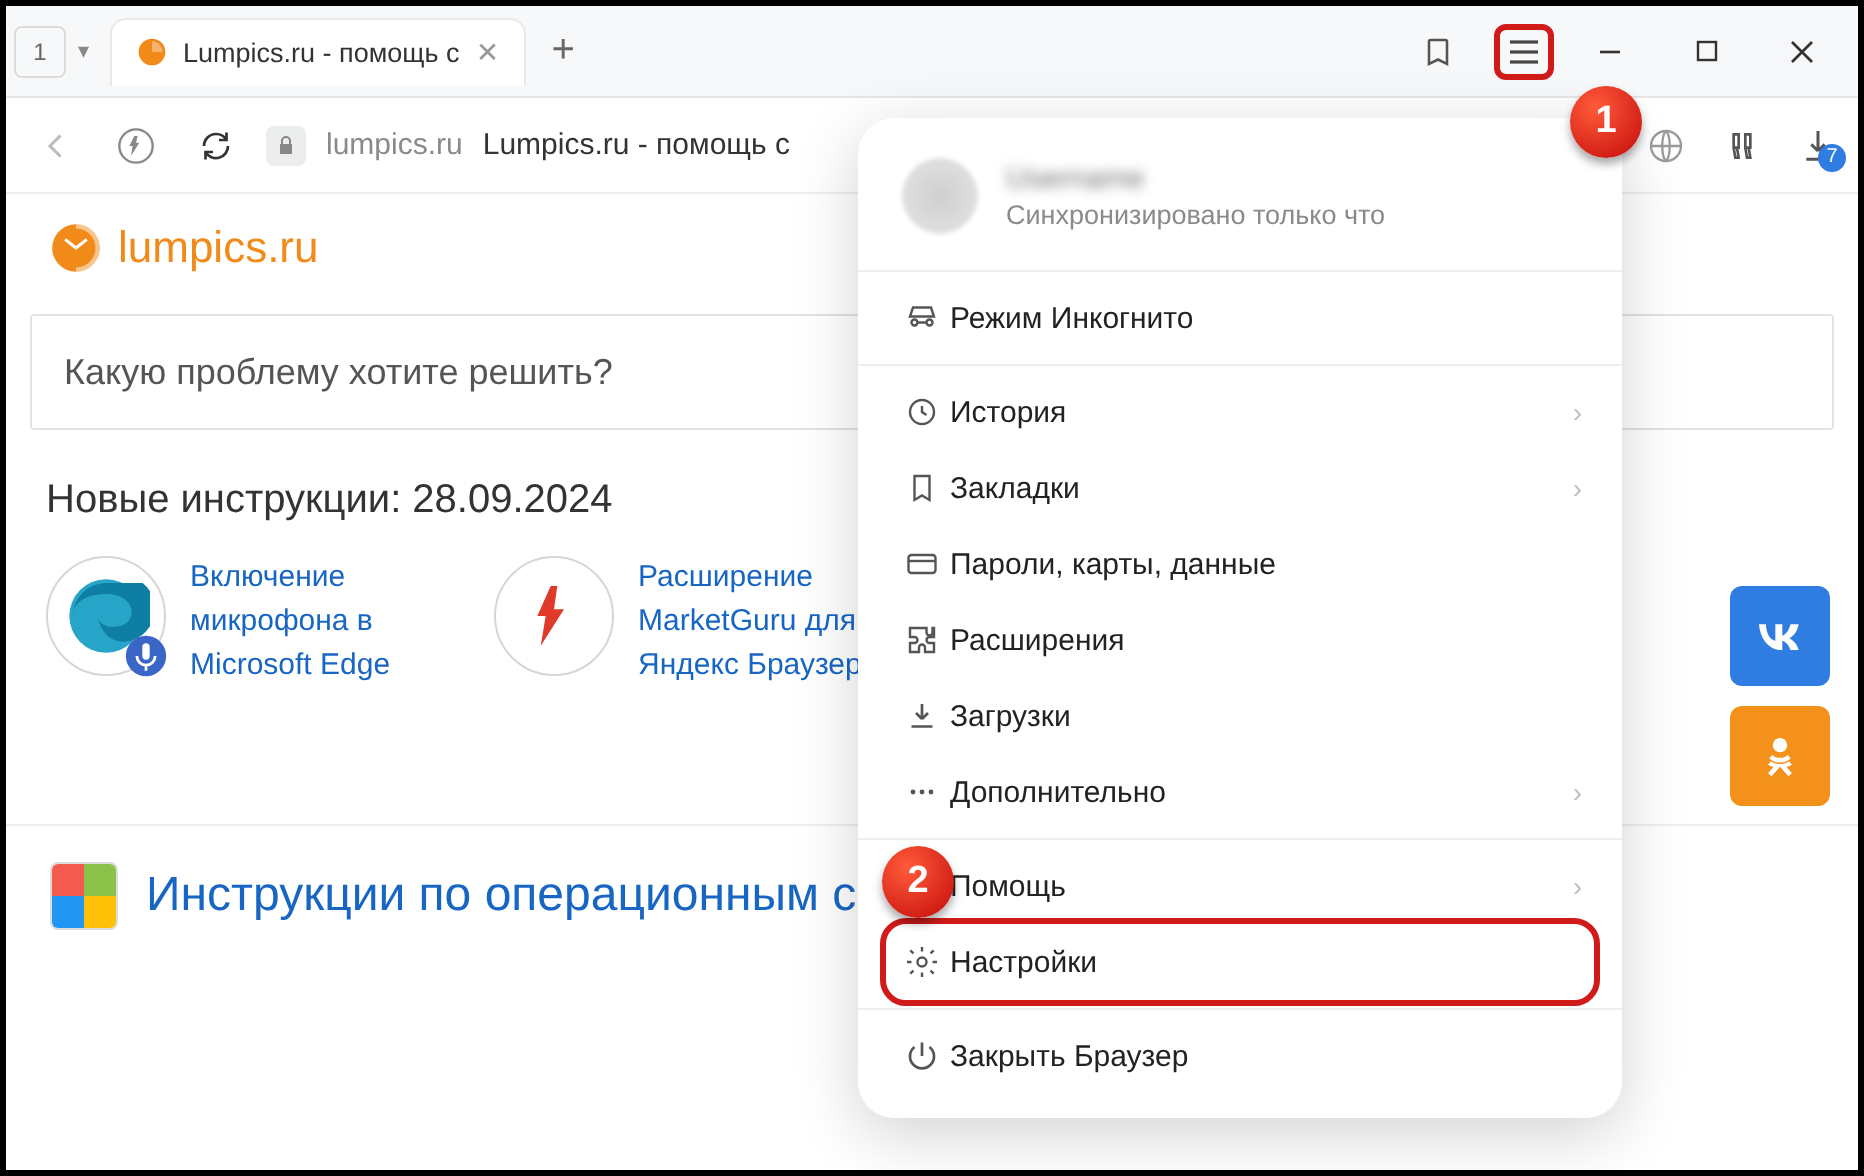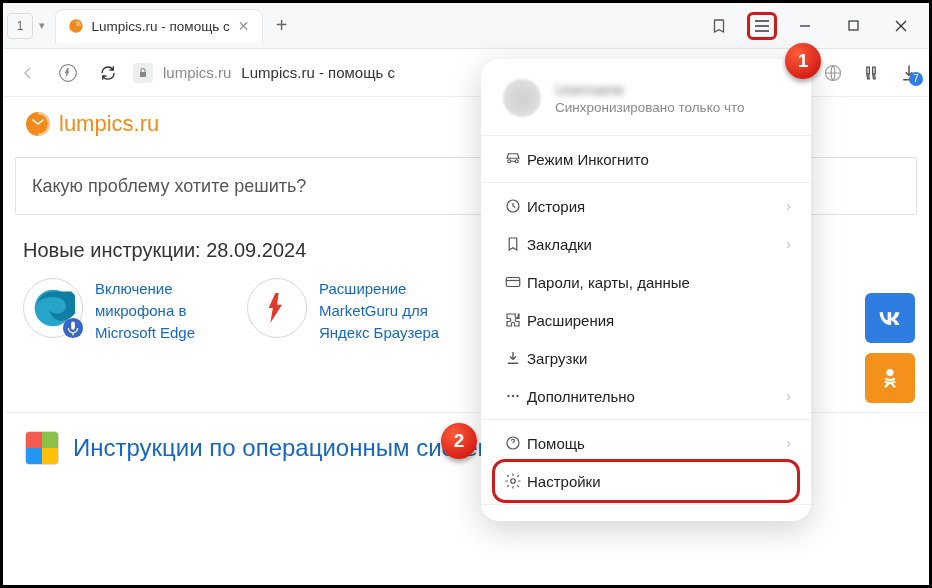--- a/index.html
+++ b/index.html
@@ -46,21 +46,21 @@
   .thinspacer{height:78px;border-bottom:1px solid #eee;margin-top:-8px;}
   .bottomhead{display:flex;align-items:center;gap:14px;padding:18px 22px 0;font-size:24px;color:#1866c4;}
   .osicon{width:34px;height:34px;display:flex;flex-wrap:wrap;border:1px solid #ddd;border-radius:4px;overflow:hidden;}
   .osicon span{width:50%;height:50%;}
   
   
   .social{position:absolute;right:14px;top:196px;display:flex;flex-direction:column;gap:10px;}
   .sbtn{width:50px;height:50px;border-radius:6px;display:flex;align-items:center;justify-content:center;color:#fff;font-weight:700;}
   
   
-  .menu{position:absolute;top:56px;right:118px;width:330px;background:#fff;border-radius:18px;box-shadow:0 8px 32px rgba(0,0,0,0.18);padding:14px 0 12px;z-index:50;}
+  .menu{position:absolute;top:56px;right:118px;width:382px;background:#fff;border-radius:18px;box-shadow:0 8px 32px rgba(0,0,0,0.18);padding:14px 0 12px;z-index:50;}
   .mhdr{display:flex;align-items:center;gap:14px;padding:6px 22px 14px;}
   .avatar{width:38px;height:38px;border-radius:50%;background:radial-gradient(circle,#cfcfcf,#e6e6e6);filter:blur(1px);}
   .mhdr .uname{font-size:15px;color:#777;filter:blur(3px);}
   .mhdr .sync{font-size:13.5px;color:#8a8a8a;margin-top:2px;}
   .sep{height:1px;background:#eee;margin:4px 0;}
   .mitem{display:flex;align-items:center;gap:4px;padding:9px 22px;font-size:15px;color:#222;position:relative;cursor:pointer;}
   .mitem .micon{width:20px;height:20px;display:flex;align-items:center;justify-content:center;color:#555;flex-shrink:0;}
   .mitem .arrow{position:absolute;right:20px;color:#bdbdbd;font-size:14px;}
   .settings-hl{outline:3px solid #d11a1a;border-radius:10px;margin:0 14px;padding-left:8px;padding-right:8px;}
   
@@ -317,16 +317,24 @@
   <div class="mitem settings-hl">
     <span class="micon">
         <svg width="18" height="18" viewBox="0 0 24 24" fill="none" stroke="currentColor" stroke-width="1.6">
           <circle cx="12" cy="12" r="3"></circle>
           <path d="M12 2v3m0 14v3M4.2 4.2l2.1 2.1m11.4 11.4l2.1 2.1M2 12h3m14 0h3M4.2 19.8l2.1-2.1m11.4-11.4l2.1-2.1"></path>
         </svg>
       </span>
     <span>Настройки</span>
   </div>
   <div class="sep"></div>
+  <div class="mitem">
+    <span class="micon">
+        <svg width="18" height="18" viewBox="0 0 24 24" fill="none" stroke="currentColor" stroke-width="1.8">
+          <path d="M12 3v9M7 6a8 8 0 1010 0"></path>
+        </svg>
+      </span>
+    <span>Закрыть Браузер</span>
+  </div>
 </div>
 
 <div class="callout c1">1</div>
 <div class="callout c2">2</div>
 
 </body></html>

